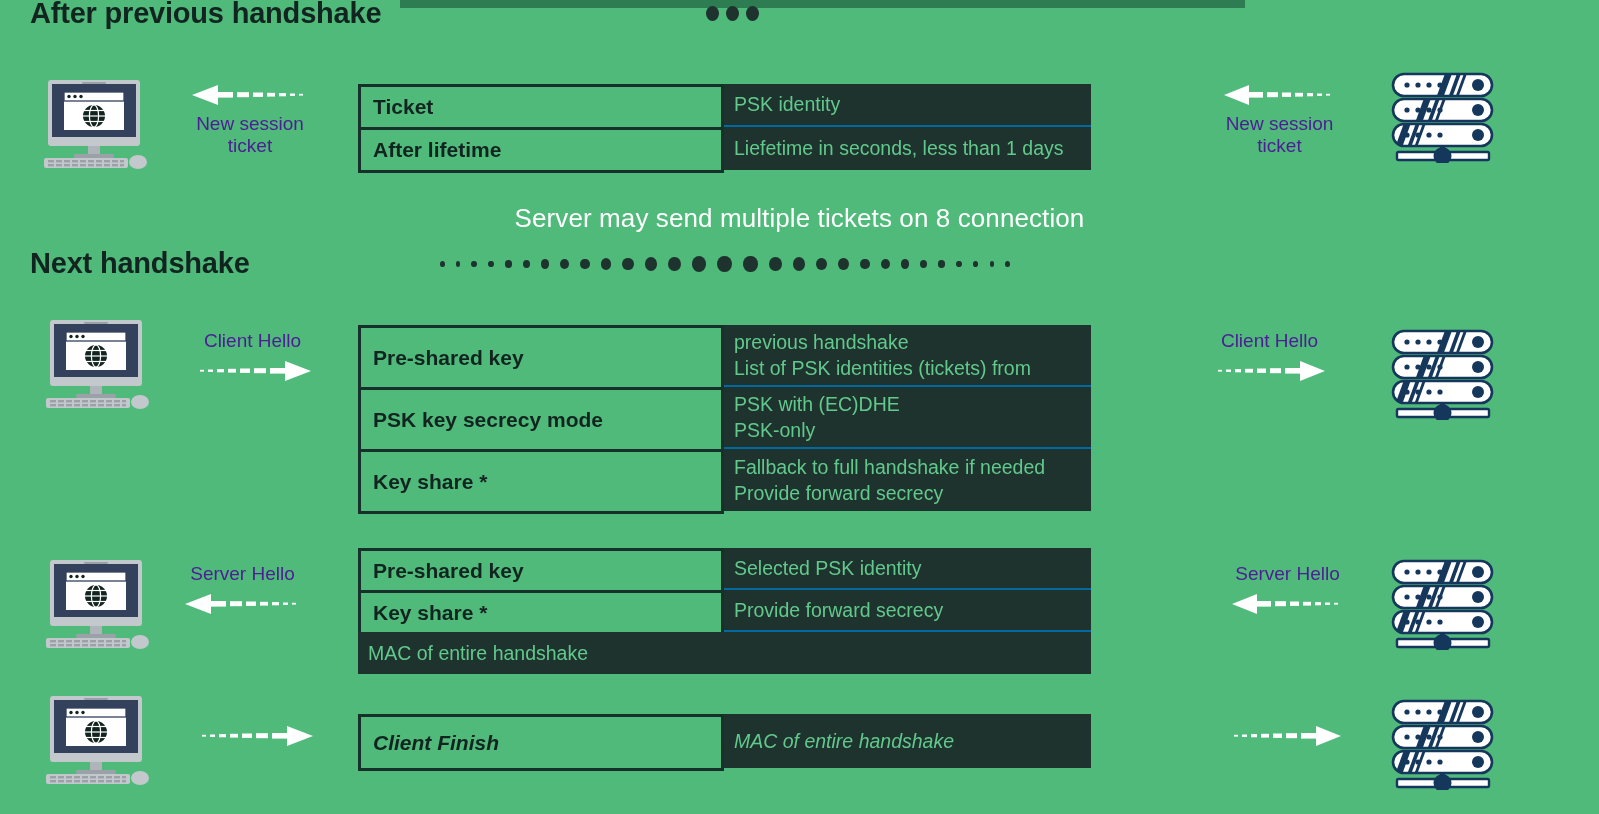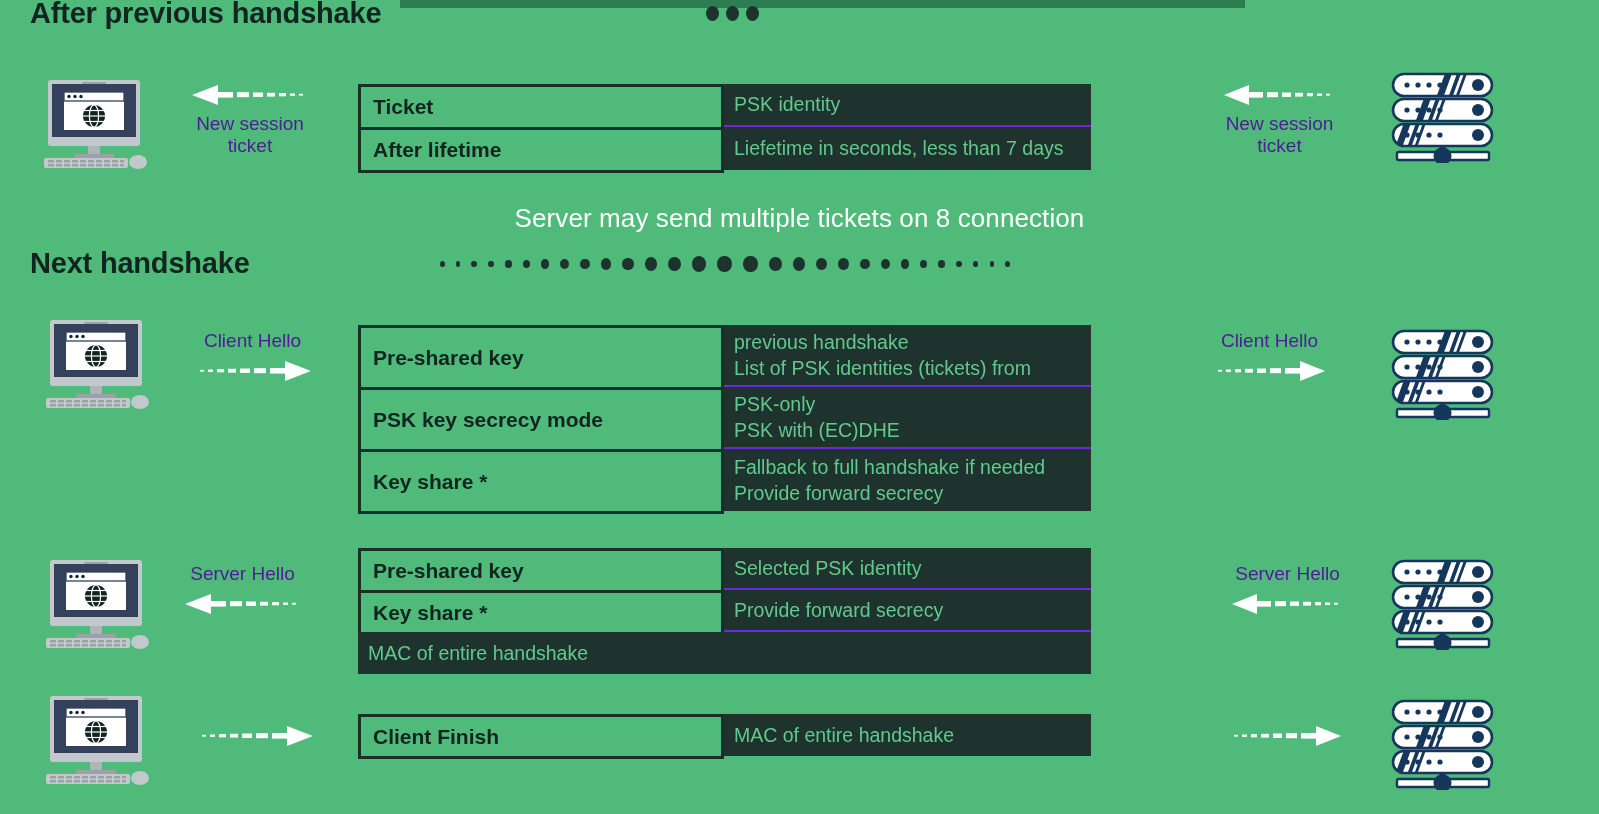--- a/index.html
+++ b/index.html
@@ -132,32 +132,32 @@
   .cell-right {
     flex: 1 1 auto;
     background: #1E332E;
     color: #62C98D;
     font-size: 19.5px;
     line-height: 1.35;
     display: flex;
     flex-direction: column;
     justify-content: center;
     padding-left: 10px;
-    border-bottom: 2px solid #6d28d9;
+    border-bottom: 2px solid #0369a1;
   }
   .row:last-child .cell-right { border-bottom: none; }
   .cell-right span { display: block; }
 
   
   #table-ticket       .row { height: 43px; }
   #table-client-hello .row:nth-child(1) { height: 62px; }
   #table-client-hello .row:nth-child(2) { height: 62px; }
   #table-client-hello .row:nth-child(3) { height: 62px; }
   #table-server-hello .row { height: 42px; }
-  #table-client-finish .row { height: 42px; }
+  #table-client-finish .row { height: 54px; font-style: italic; }
 
   #table-ticket        { top: 84px;  }
   #table-client-hello  { top: 325px; width: 733px; }
   #table-server-hello  { top: 548px; }
   #table-client-finish { top: 714px; }
 </style>
 </head>
 <body>
 
 <div id="top-banner"></div>
@@ -270,21 +270,21 @@
 <div class="msg-table" id="table-ticket">
   <div class="row">
     <div class="cell-left">Ticket</div>
     <div class="cell-right">
       <span>PSK identity</span>
     </div>
   </div>
   <div class="row">
     <div class="cell-left">After lifetime</div>
     <div class="cell-right">
-      <span>Liefetime in seconds, less than 7 days</span>
+      <span>Liefetime in seconds, less than 1 days</span>
     </div>
   </div>
 </div>
 
 <div class="msg" style="left:1202px; top:82px; width:155px;">
   <span class="arrow">
     <svg width="115" height="26" viewBox="0 0 115 26">
       <path d="M2 13 L27 3 L27 23 Z" fill="#FFFFFF"></path>
       <rect x="26" y="10" width="15" height="5.6" fill="#FFFFFF"></rect>
       <rect x="45" y="10.2" width="11" height="5.0" fill="#FFFFFF"></rect>
@@ -421,22 +421,22 @@
   <div class="row">
     <div class="cell-left">Pre-shared key</div>
     <div class="cell-right">
       <span>previous handshake</span>
       <span>List of PSK identities (tickets) from</span>
     </div>
   </div>
   <div class="row">
     <div class="cell-left">PSK key secrecy mode</div>
     <div class="cell-right">
+      <span>PSK with (EC)DHE</span>
       <span>PSK-only</span>
-      <span>PSK with (EC)DHE</span>
     </div>
   </div>
   <div class="row">
     <div class="cell-left">Key share *</div>
     <div class="cell-right">
       <span>Fallback to full handshake if needed</span>
       <span>Provide forward secrecy</span>
     </div>
   </div>
 </div>

